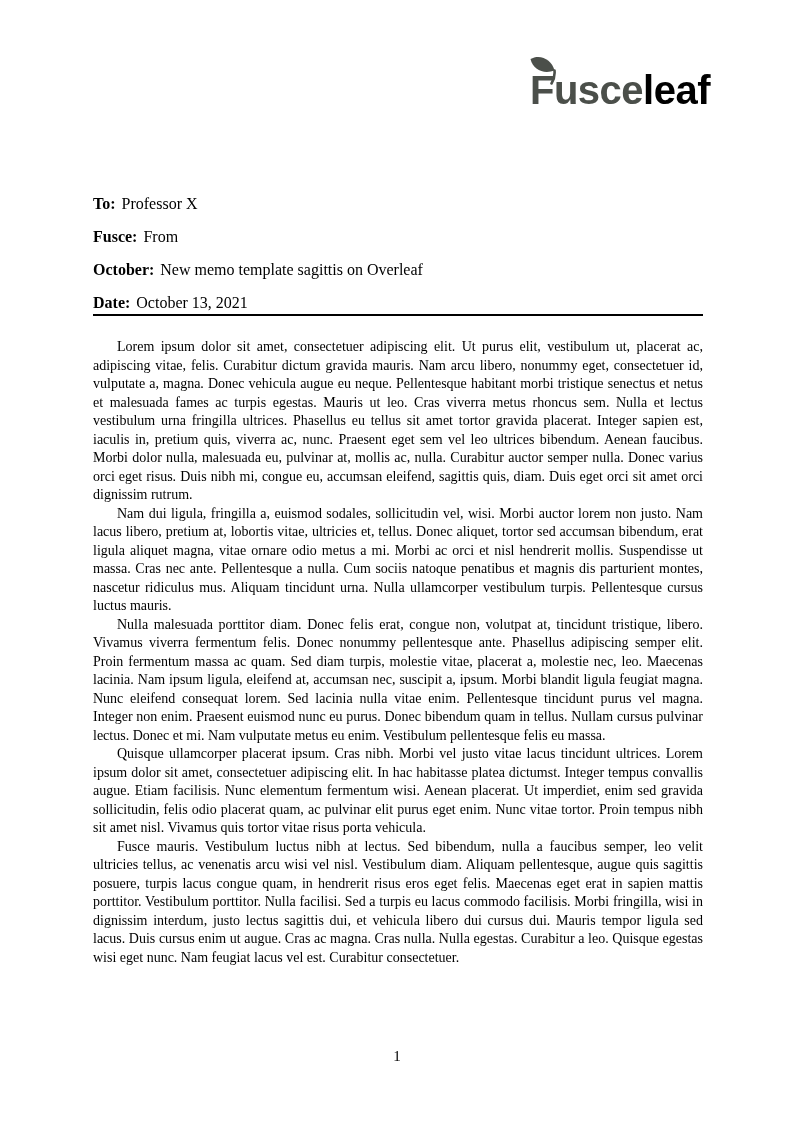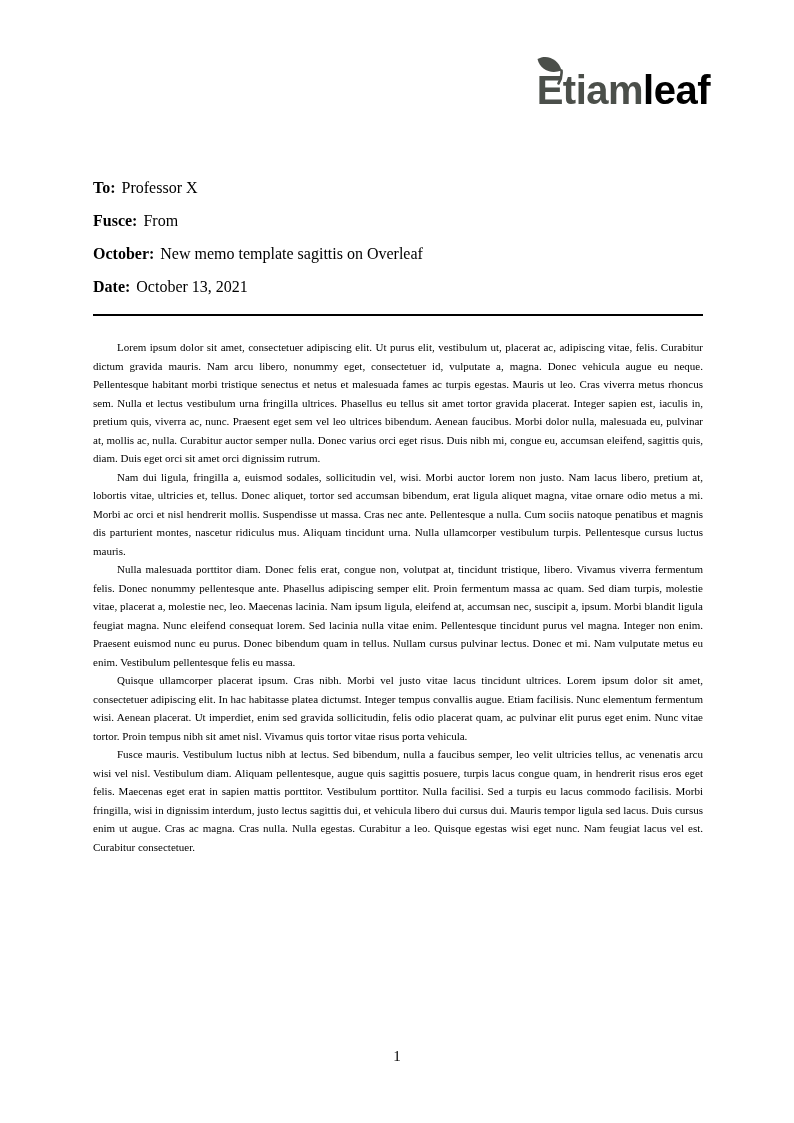--- a/index.html
+++ b/index.html
@@ -41,21 +41,21 @@
 
   
   .memo-fields {
     position: absolute;
     left: 93px;
     top: 180px;
     width: 609px;
     font-size: 16px;
   }
   .memo-field {
-    margin: 0 0 17px 0;
+    margin: 16px 0 17px 0;
     line-height: 16px;
   }
   .memo-field .field-label {
     font-weight: bold;
     margin-right: 6px;
   }
 
   
   .memo-divider {
     position: absolute;
@@ -67,21 +67,21 @@
     border: none;
     margin: 0;
   }
 
   
   .memo-body {
     position: absolute;
     left: 93px;
     top: 338px;
     width: 610px;
-    font-size: 11px;
+    font-size: 14px;
     line-height: 18.5px;
     text-align: justify;
   }
   .memo-body p {
     margin: 0;
     text-indent: 24px;
   }
 
   
   .page-footer {
@@ -96,21 +96,21 @@
 </head>
 <body>
 
 <div class="page">
 
   <div class="logo">
     <svg class="leaf-icon" viewBox="0 0 32 30" xmlns="http://www.w3.org/2000/svg" aria-hidden="true">
       <path d="M3.5 4 C13 -1.5 25 4.5 27.5 15.5 C17 19.5 6 15 3.5 4 Z" fill="#4b4f4a"></path>
       <path d="M27.5 15.5 C28 20.5 27 24.5 24.5 28.5" fill="none" stroke="#4b4f4a" stroke-width="2.6" stroke-linecap="round"></path>
     </svg>
-    <span class="logo-over">Etiam</span><span class="logo-leaf">leaf</span>
+    <span class="logo-over">Fusce</span><span class="logo-leaf">leaf</span>
   </div>
 
   <div class="memo-fields">
     <p class="memo-field">
       <span class="field-label">To:</span><span class="field-value">Professor X</span>
     </p>
     <p class="memo-field">
       <span class="field-label">Fusce:</span><span class="field-value">From</span>
     </p>
     <p class="memo-field">

